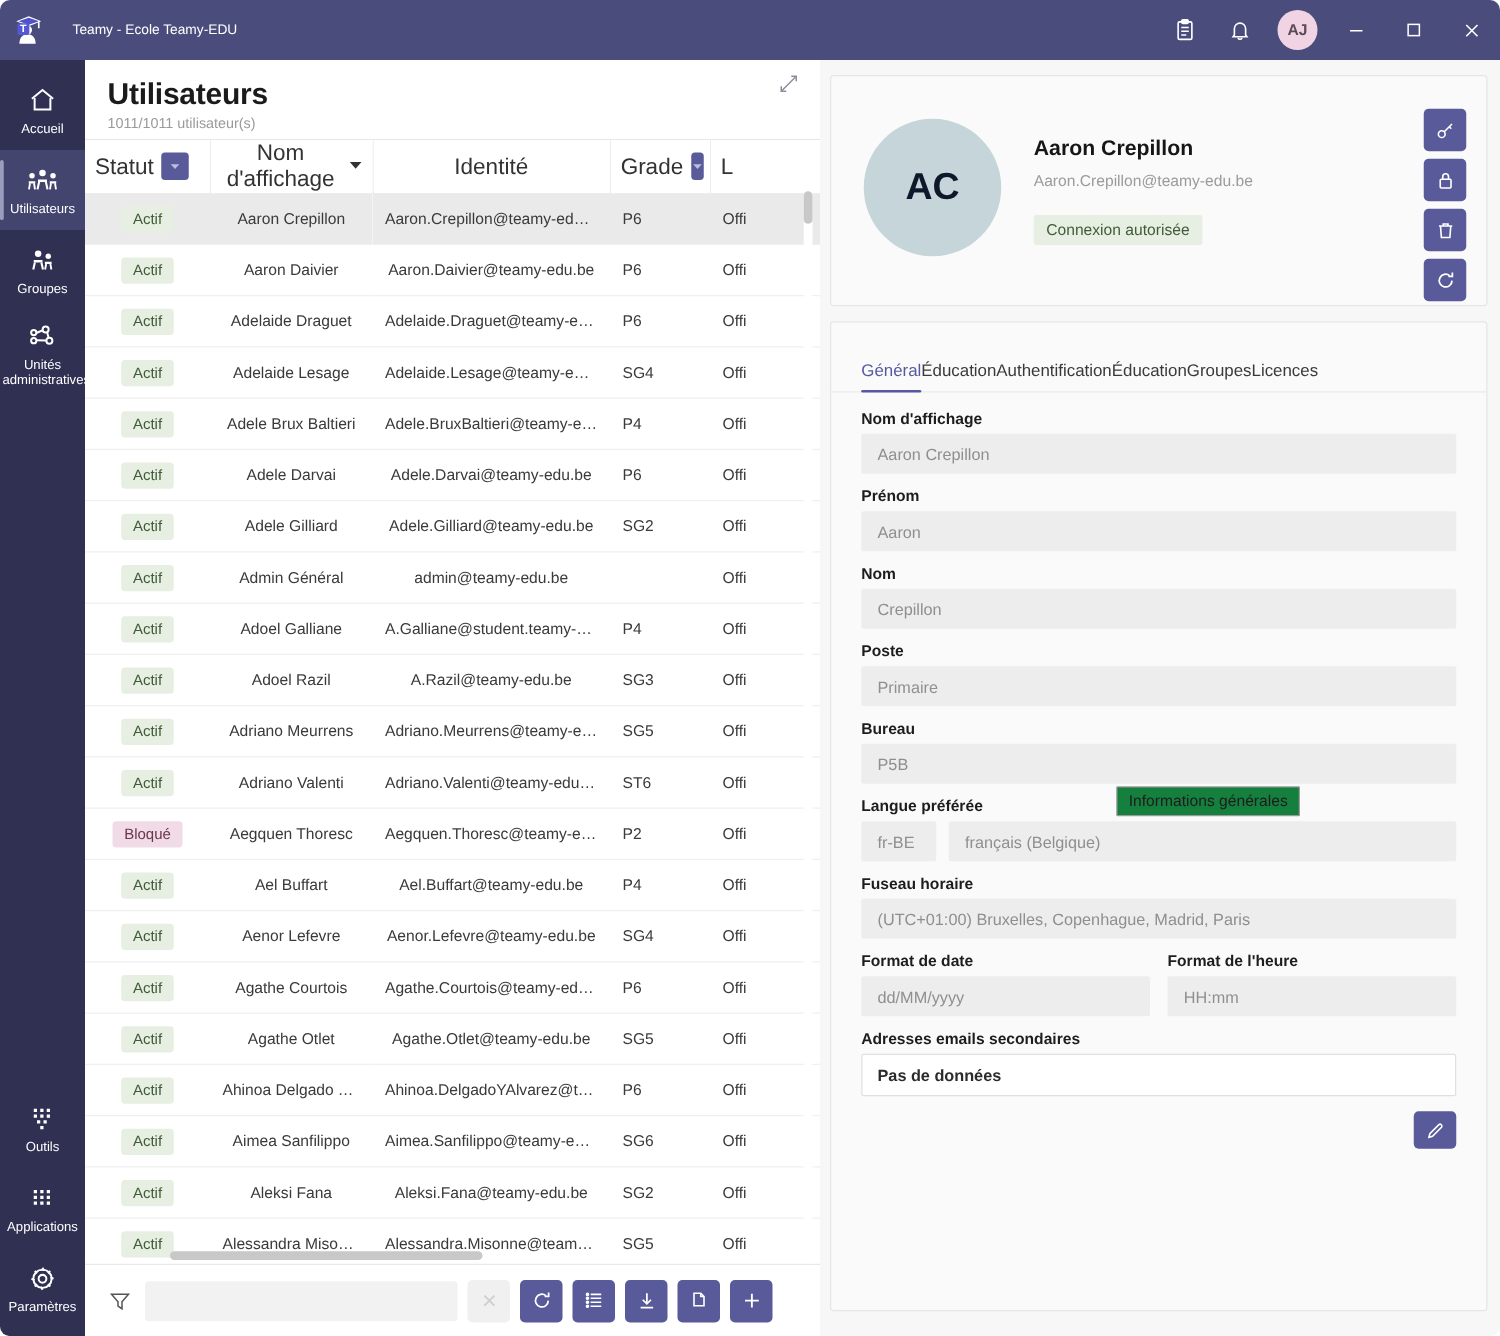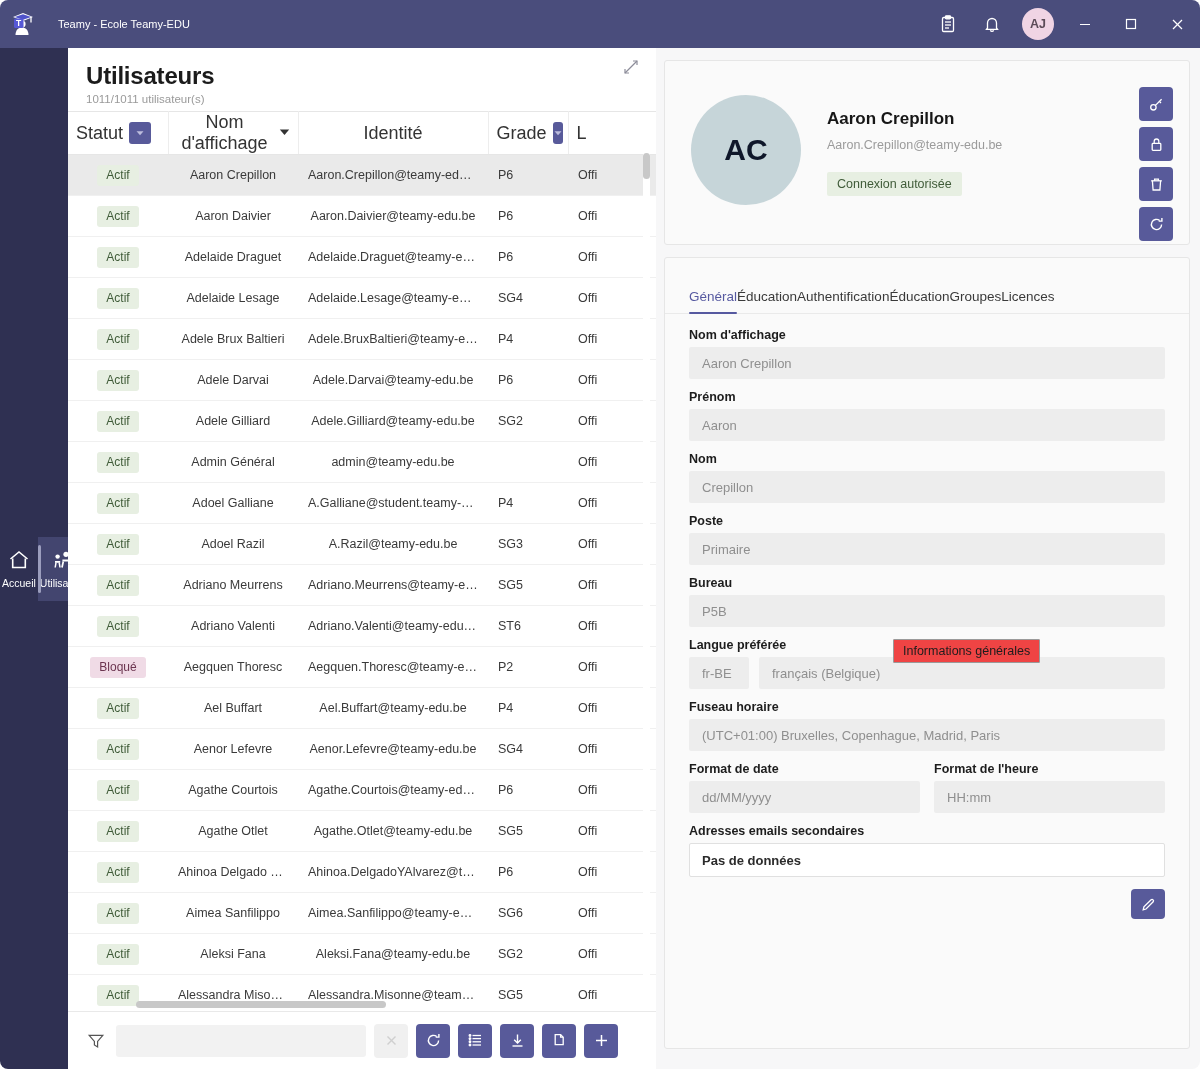--- a/index.html
+++ b/index.html
@@ -44,22 +44,22 @@
     width: 46px; height: 48px;
     display: flex; align-items: center; justify-content: center;
     color: #ffffff;
   }
 
   
   #rail {
     position: absolute; top: 48px; left: 0; width: 68px; height: 1021px;
     background: #2f3052;
     border-bottom-left-radius: 8px;
-    display: flex; flex-direction: row; align-items: center;
-    padding-top: 20px;
+    display: flex; flex-direction: column; align-items: center;
+    padding-top: 8px;
   }
   .rail-item {
     width: 68px; min-height: 64px;
     display: flex; flex-direction: column; align-items: center; justify-content: center;
     color: #ffffff; padding: 8px 2px 8px 2px; position: relative;
   }
   .rail-item.active { background: #43456f; }
   .rail-item.active::before {
     content: ""; position: absolute; left: 0; top: 8px; bottom: 8px;
     width: 3px; background: #9b9dbd; border-radius: 2px;
@@ -222,22 +222,22 @@
     border: 1px solid #e0e0e0; background: #ffffff; border-radius: 2px;
     height: 34px; display: flex; align-items: center; padding: 0 12px;
     font-size: 13px; font-weight: bold; color: #2b2b2b;
   }
   #edit-btn {
     width: 34px; height: 30px; border-radius: 4px; background: #585a9a;
     display: flex; align-items: center; justify-content: center; color: #fff;
     margin-left: auto; margin-top: 12px;
   }
   #tooltip {
-    position: absolute; left: 228px; top: 325px;
-    background: #ef4444; border: 1px solid #9a9a9a;
+    position: absolute; left: 228px; top: 315px;
+    background: #15803d; border: 1px solid #9a9a9a;
     font-size: 12.5px; color: #1d1d1d; padding: 4px 9px; border-radius: 1px;
     white-space: nowrap;
   }
 </style>
 </head>
 <body>
 
 <div id="titlebar">
   <div class="app-logo">
     <svg width="28" height="28" viewBox="0 0 28 28">

